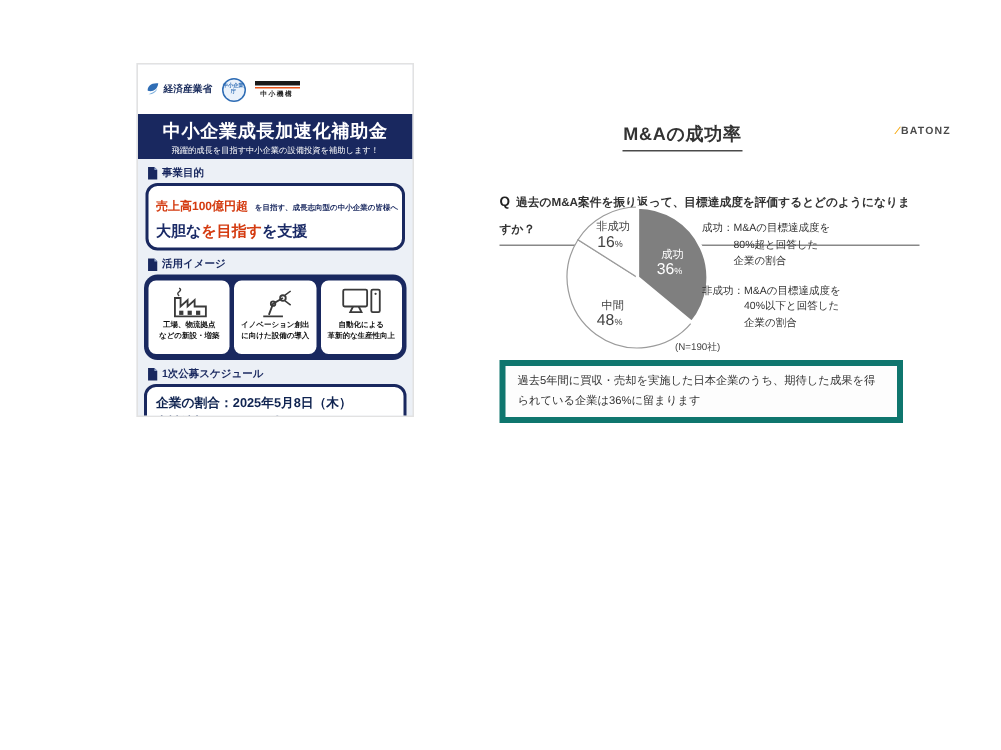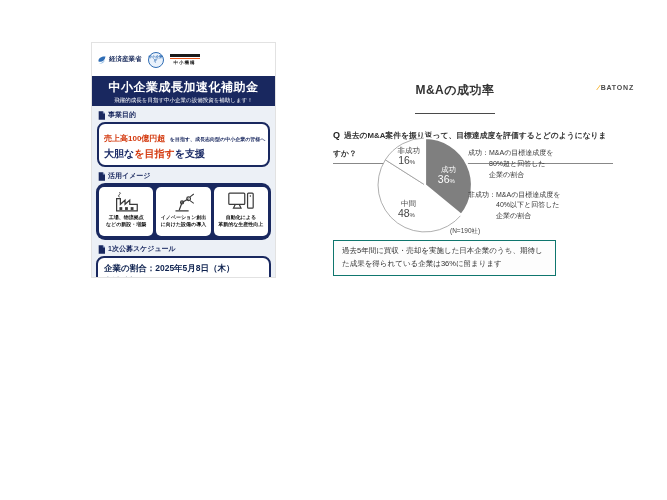--- a/index.html
+++ b/index.html
@@ -39,40 +39,40 @@
   .usage-card svg { display:block; margin:0 auto; }
   .usage-label { font-size:5px; font-weight:600; color:#111; line-height:1.3; }
 
   .sched-box { margin:0 4px; background:#fff; border:2.5px solid #19285f; border-radius:8px; padding:4px 6px; }
   .sched-line { font-size:8.5px; font-weight:bold; color:#0f2350; white-space:pre; line-height:1.55; }
 
   
   .chart-panel { position:absolute; left:330px; top:78px; width:312px; height:200px; background:#fff; }
   .chart-title-row { position:absolute; left:0; top:2px; width:250px; text-align:center; }
   .chart-title { display:inline-block; font-size:12px; font-weight:bold; color:#333;
-                 border-bottom:1.5px solid #4a4a4a; padding-bottom:14px; letter-spacing:0.5px; }
+                 border-bottom:1.5px solid #4a4a4a; padding-bottom:2px; letter-spacing:0.5px; }
   .brand { position:absolute; right:8px; top:6px; font-size:7px; font-weight:bold; color:#4a4a4a; letter-spacing:0.8px; }
   .brand-mark { color:#f5a300; font-style:italic; font-weight:bold; margin-right:1px; }
 
   .q-row { position:absolute; left:3px; top:30px; width:280px; border-bottom:1px solid #888; padding-bottom:3px;margin-top:16px; }
   .q-prefix { font-size:9px; font-weight:bold; color:#222; margin-right:4px; }
   .q-text { font-size:7.8px; color:#333; font-weight:600; }
 
   .pie-svg { position:absolute; left:20px; top:50px; }
   .pie-svg text { font-family:"Liberation Sans", sans-serif; }
 
   .n-note { position:absolute; left:120px; top:149px; font-size:6.5px; color:#444; }
 
   .legend { position:absolute; left:138px; top:70px; width:170px; font-size:7px; color:#333; }
   .legend-entry { display:flex; margin-bottom:9px; line-height:1.55; }
   .legend-term { white-space:nowrap; }
   .legend-lines div { white-space:nowrap; }
 
-  .footnote-box { position:absolute; left:3px; top:162px; width:223px; background:#fdfdfd;
-                  border:1px solid #0f766e; padding:4px 8px; font-size:7.5px; color:#333; line-height:1.7; }
+  .footnote-box { position:absolute; left:3px; top:162px; width:269px; background:#fdfdfd;
+                  border:4px solid #0f766e; padding:4px 8px; font-size:7.5px; color:#333; line-height:1.7; }
 </style>
 </head>
 <body>
 
 <div class="canvas">
 
   <div class="poster">
 
     <div class="poster-header">
       <div class="meti">

